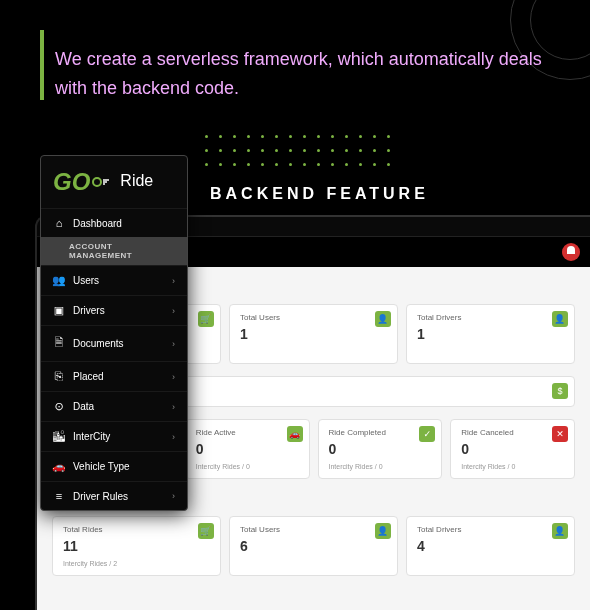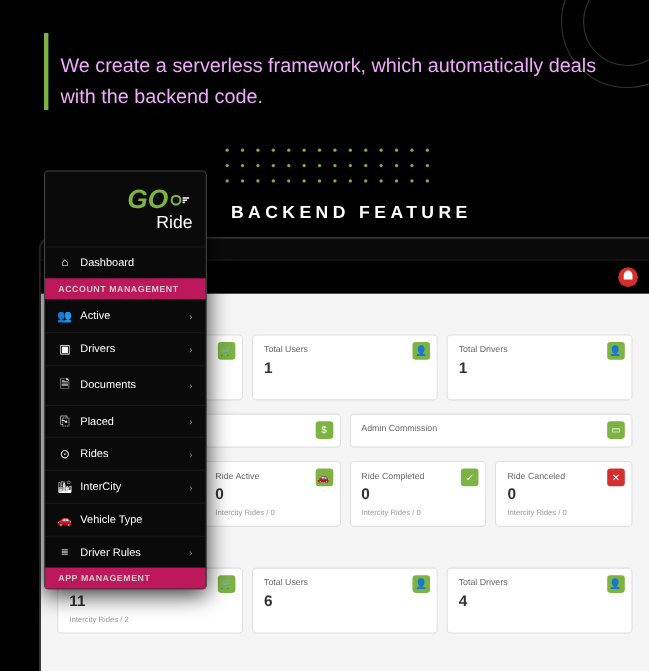--- a/index.html
+++ b/index.html
@@ -18,28 +18,28 @@
 .dashboard{background:#f5f5f5;padding:15px;height:calc(100% - 50px);overflow:hidden}
 .section-title{font-size:11px;font-weight:bold;color:#333;margin-bottom:10px}
 .cards{display:flex;gap:8px;margin-bottom:12px;flex-wrap:wrap}
 .card{background:#fff;border:1px solid #e0e0e0;border-radius:4px;padding:8px 10px;flex:1;min-width:85px;position:relative}
 .card-label{font-size:8px;color:#666;margin-bottom:4px}
 .card-value{font-size:14px;font-weight:bold;color:#333}
 .card-sub{font-size:7px;color:#999;margin-top:6px}
 .card-icon{position:absolute;top:6px;right:6px;width:16px;height:16px;background:#7CB342;border-radius:3px;display:flex;align-items:center;justify-content:center;color:#fff;font-size:9px}
 .card-icon.red{background:#d32f2f}
 .sidebar{position:absolute;left:40px;top:155px;width:148px;background:#0a0a0a;border:1px solid #444;border-radius:4px;z-index:10;box-shadow:0 4px 20px rgba(0,0,0,0.8)}
-.logo{padding:12px;display:flex;flex-direction:column;align-items:flex-end}
+.logo{padding:12px;display:flex;flex-direction:row;align-items:center}
 .logo-main{color:#7CB342;font-size:24px;font-weight:bold;font-style:italic;display:flex;align-items:center}
 .logo-main svg{margin-left:2px}
 .logo-sub{color:#fff;font-size:16px;margin-top:-2px;margin-left:8px}
 .nav-item{padding:8px 12px;color:#fff;font-size:10px;display:flex;align-items:center;justify-content:space-between;cursor:pointer;border-top:1px solid #1a1a1a}
 .nav-left{display:flex;align-items:center;gap:8px}
 .nav-icon{width:12px;display:inline-flex;align-items:center;justify-content:center;font-size:11px}
-.nav-header{background:#be185d;padding:5px 12px;color:#ccc;font-size:8px;font-weight:bold;letter-spacing:0.5px}
+.nav-header{background:#404040;padding:5px 28px;color:#ccc;font-size:8px;font-weight:bold;letter-spacing:0.5px}
 .chev{color:#888;font-size:9px}
 .circle-deco{position:absolute;right:-40px;top:-40px;width:120px;height:120px;border:1px solid #333;border-radius:50%}
 .circle-deco2{position:absolute;right:-20px;top:-20px;width:80px;height:80px;border:1px solid #333;border-radius:50%}
 </style>
 </head>
 <body>
 
 <div class="circle-deco"></div>
 <div class="circle-deco2"></div>
 <div class="quote-bar"></div>
@@ -113,24 +113,20 @@
         <div class="card">
           <div class="card-label">Total Drivers</div>
           <div class="card-value">1</div>
           <div class="card-icon">👤</div>
         </div>
       </div>
     <div class="cards">
         <div class="card">
           <div class="card-label">Total Earnings</div>
           <div class="card-icon">$</div>
-        </div>
-        <div class="card">
-          <div class="card-label">Admin Commission</div>
-          <div class="card-icon">▭</div>
         </div>
       </div>
     <div class="cards">
         <div class="card">
           <div class="card-label">Ride Placed</div>
           <div class="card-value">0</div>
           <div class="card-sub">Intercity Rides / 0</div>
           <div class="card-icon">✓</div>
         </div>
         <div class="card">
@@ -189,21 +185,21 @@
     <span class="nav-left">
         <span class="nav-icon">⌂</span>
         <span>Dashboard</span>
       </span>
   </div>
   <div id="nav-sections">
       <div class="nav-header">ACCOUNT MANAGEMENT</div>
       <div class="nav-item">
         <span class="nav-left">
           <span class="nav-icon">👥</span>
-          <span>Active</span>
+          <span>Users</span>
         </span>
         <span class="chev">›</span>
       </div>
       <div class="nav-item">
         <span class="nav-left">
           <span class="nav-icon">▣</span>
           <span>Drivers</span>
         </span>
         <span class="chev">›</span>
       </div>
@@ -217,21 +213,21 @@
       <div class="nav-item">
         <span class="nav-left">
           <span class="nav-icon">⎘</span>
           <span>Placed</span>
         </span>
         <span class="chev">›</span>
       </div>
       <div class="nav-item">
         <span class="nav-left">
           <span class="nav-icon">⊙</span>
-          <span>Rides</span>
+          <span>Data</span>
         </span>
         <span class="chev">›</span>
       </div>
       <div class="nav-item">
         <span class="nav-left">
           <span class="nav-icon">🏙</span>
           <span>InterCity</span>
         </span>
         <span class="chev">›</span>
       </div>
@@ -241,15 +237,14 @@
           <span>Vehicle Type</span>
         </span>
       </div>
       <div class="nav-item">
         <span class="nav-left">
           <span class="nav-icon">≡</span>
           <span>Driver Rules</span>
         </span>
         <span class="chev">›</span>
       </div>
-      <div class="nav-header">APP MANAGEMENT</div>
     </div>
 </div>
 
 </body></html>

